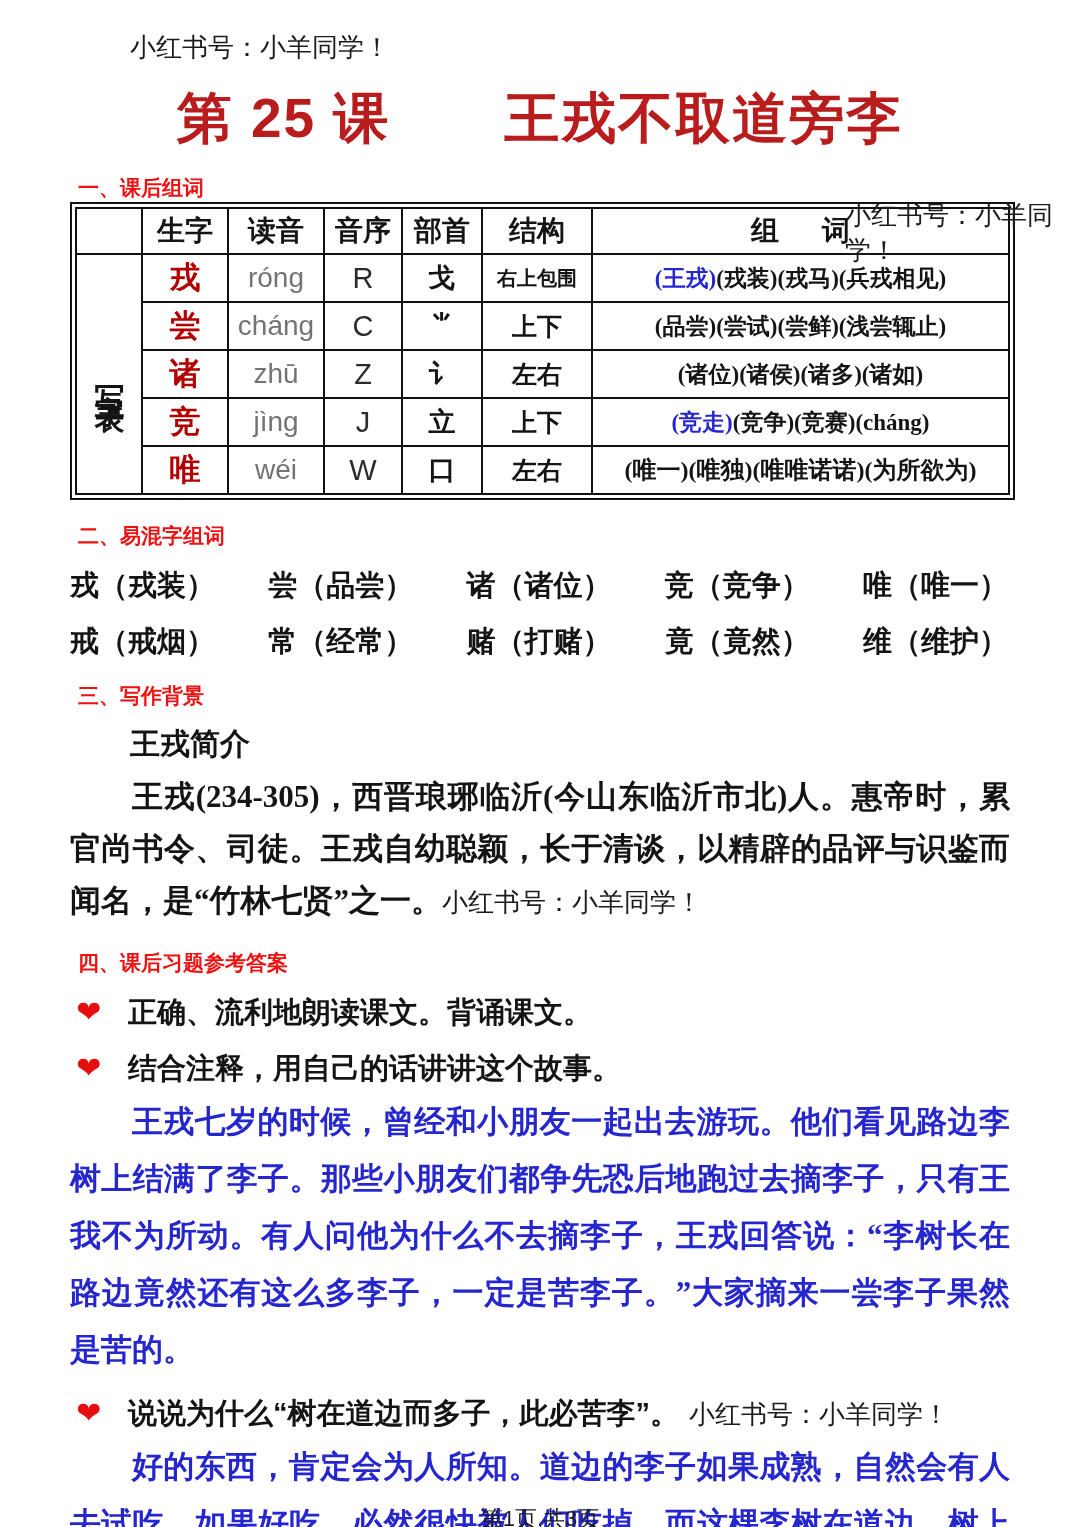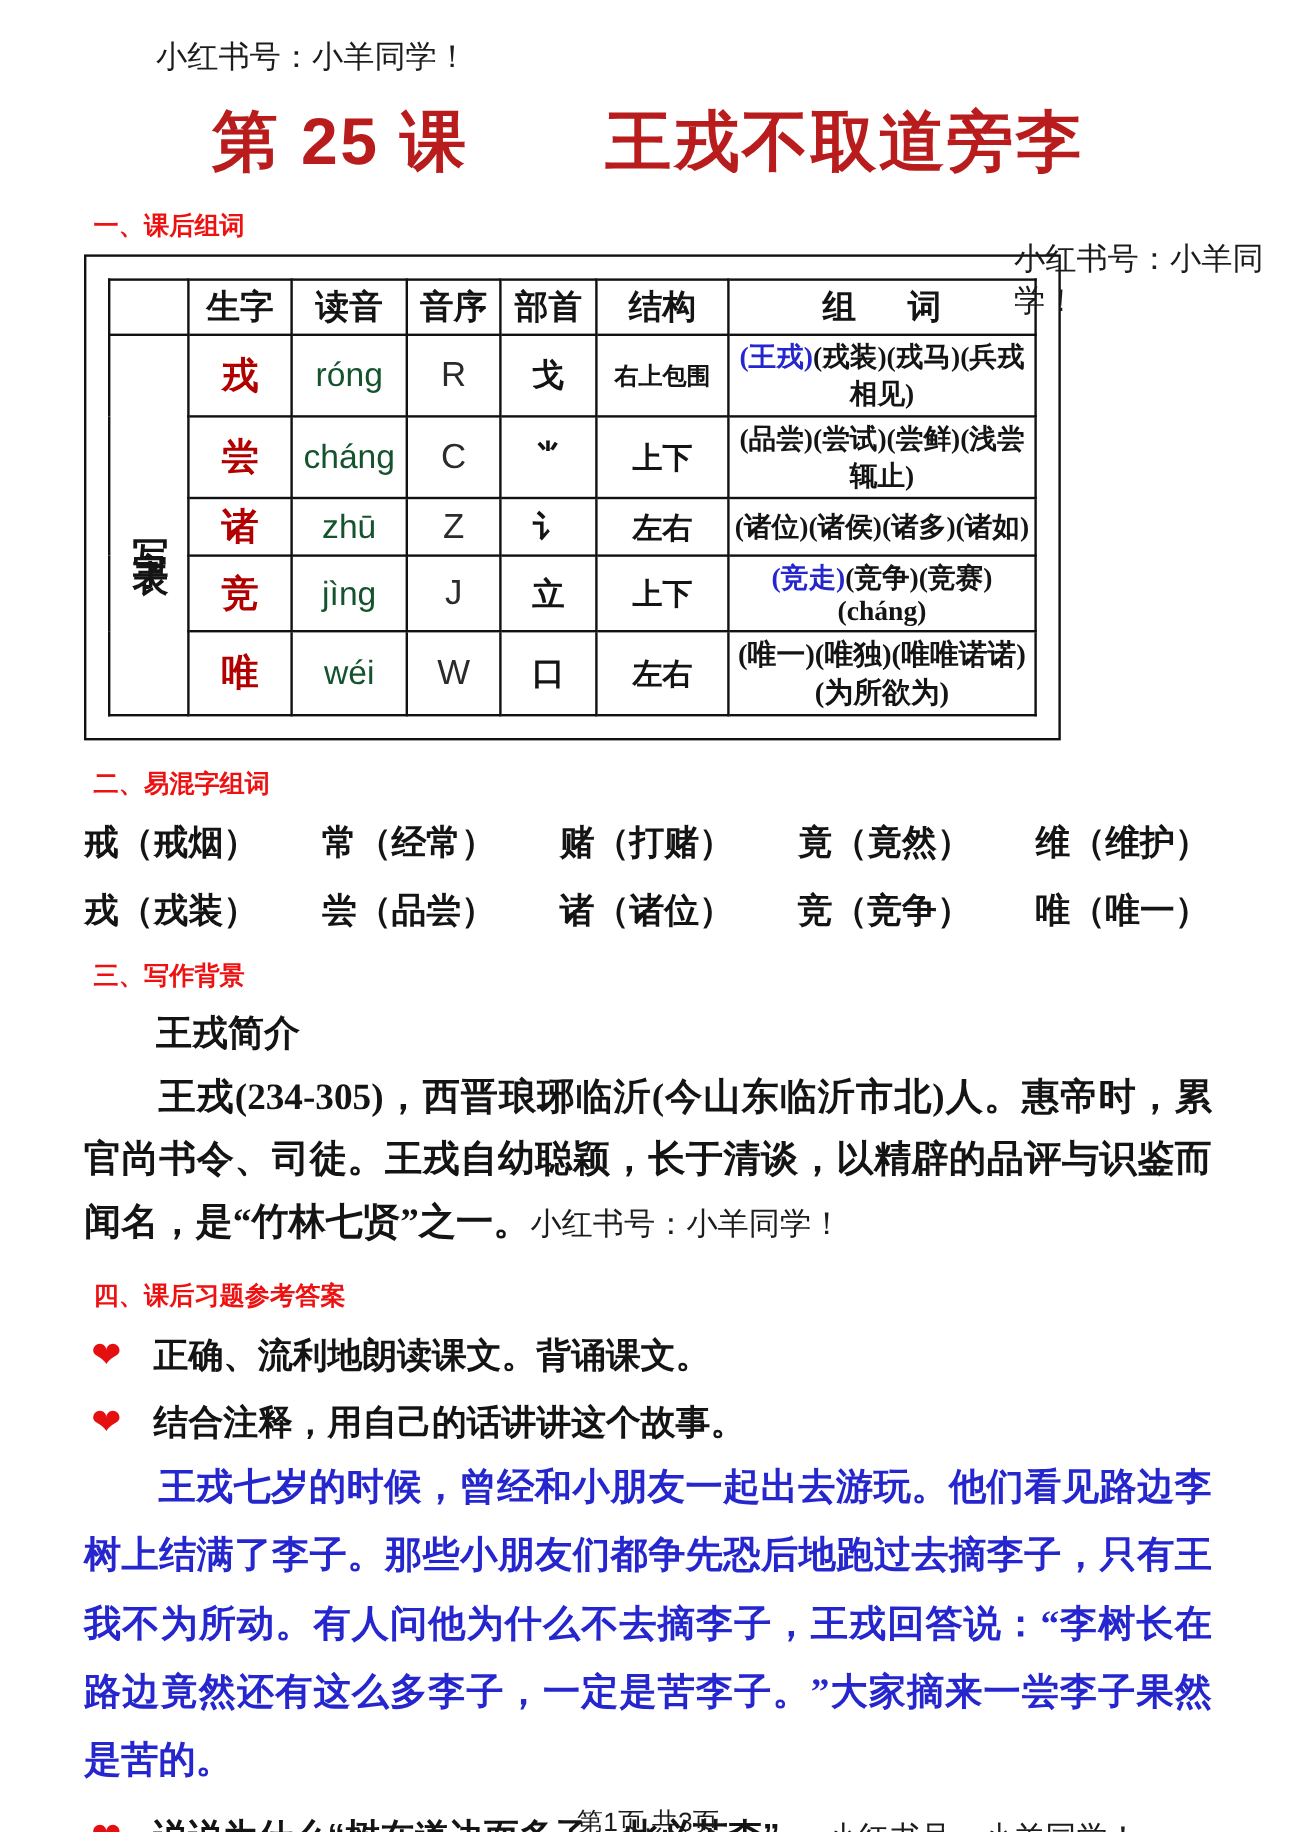--- a/index.html
+++ b/index.html
@@ -32,24 +32,23 @@
   .sec-heading {
     font-family:"Liberation Sans", sans-serif;
     font-weight:bold;
     font-size:21px;
     color:#ee1111;
     margin:18px 0 0 8px;
   }
 
   
   .table-wrap {
-    margin-top:10px;
     border:2px solid #111;
-    padding:18px;
-    width:814px;
+    padding:3px;
+    width:945px;
   }
   table.vocab { border-collapse:collapse; width:100%; table-layout:fixed; }
   table.vocab th, table.vocab td {
     border:2px solid #111;
     text-align:center;
     vertical-align:middle;
     padding:2px 2px;
     overflow:hidden;
   }
   table.vocab th {
@@ -61,21 +60,21 @@
   col.c-label { width:66px; } col.c-char { width:86px; }
   col.c-pinyin { width:96px; } col.c-initial { width:78px; }
   col.c-radical { width:80px; } col.c-struct { width:110px; }
   col.c-words { width:auto; }
   td.vlabel {
     font-size:30px; font-weight:bold;
     writing-mode:vertical-rl; text-orientation:upright;
     letter-spacing:8px;
   }
   td.char { font-size:31px; font-weight:bold; color:#b20000; }
-  td.pinyin { font-family:"Liberation Sans", sans-serif; font-size:28px; color:#14532d; }
+  td.pinyin { font-family:"Liberation Sans", sans-serif; font-size:28px; color:#737373; }
   td.initial { font-family:"Liberation Sans", sans-serif; font-size:29px; color:#2b2b2b; }
   td.radical { font-size:27px; font-weight:bold; }
   td.struct { font-size:25px; font-weight:600; }
   td.struct.small { font-size:20px; }
   td.words { font-size:23px; font-weight:600; }
   td.words.small { font-size:24px; }
   td.words .blue { color:#2626cf; }
 
   
   .pair-row {
@@ -193,33 +192,33 @@
           <td class="struct">左右</td>
           <td class="words small"><span class="blue"></span><span>(唯一)(唯独)(唯唯诺诺)(为所欲为)</span></td>
         </tr>
       </tbody>
         </table>
     </div>
 
     <div class="sec-heading" style="margin-top:22px;">二、易混字组词</div>
 
     <div class="pair-row">
+      <span>戎（戎装）</span>
+      <span>尝（品尝）</span>
+      <span>诸（诸位）</span>
+      <span>竞（竞争）</span>
+      <span>唯（唯一）</span>
+    </div>
+    <div class="pair-row">
       <span>戒（戒烟）</span>
       <span>常（经常）</span>
       <span>赌（打赌）</span>
       <span>竟（竟然）</span>
       <span>维（维护）</span>
     </div>
-    <div class="pair-row">
-      <span>戎（戎装）</span>
-      <span>尝（品尝）</span>
-      <span>诸（诸位）</span>
-      <span>竞（竞争）</span>
-      <span>唯（唯一）</span>
-    </div>
 
     <div class="sec-heading" style="margin-top:20px;">三、写作背景</div>
     <div class="kai-sub">王戎简介</div>
     <div class="kai-para"><span>王戎(234-305)，西晋琅琊临沂(今山东临沂市北)人。惠帝时，累官尚书令、司徒。王戎自幼聪颖，长于清谈，以精辟的品评与识鉴而闻名，是“竹林七贤”之一。</span><span class="wm wm-inline">小红书号：小羊同学！</span></div>
 
     <div class="sec-heading" style="margin-top:20px;">四、课后习题参考答案</div>
 
     <div class="bullet">
       <span class="heart">❤</span>
       <span class="q">正确、流利地朗读课文。背诵课文。</span>

